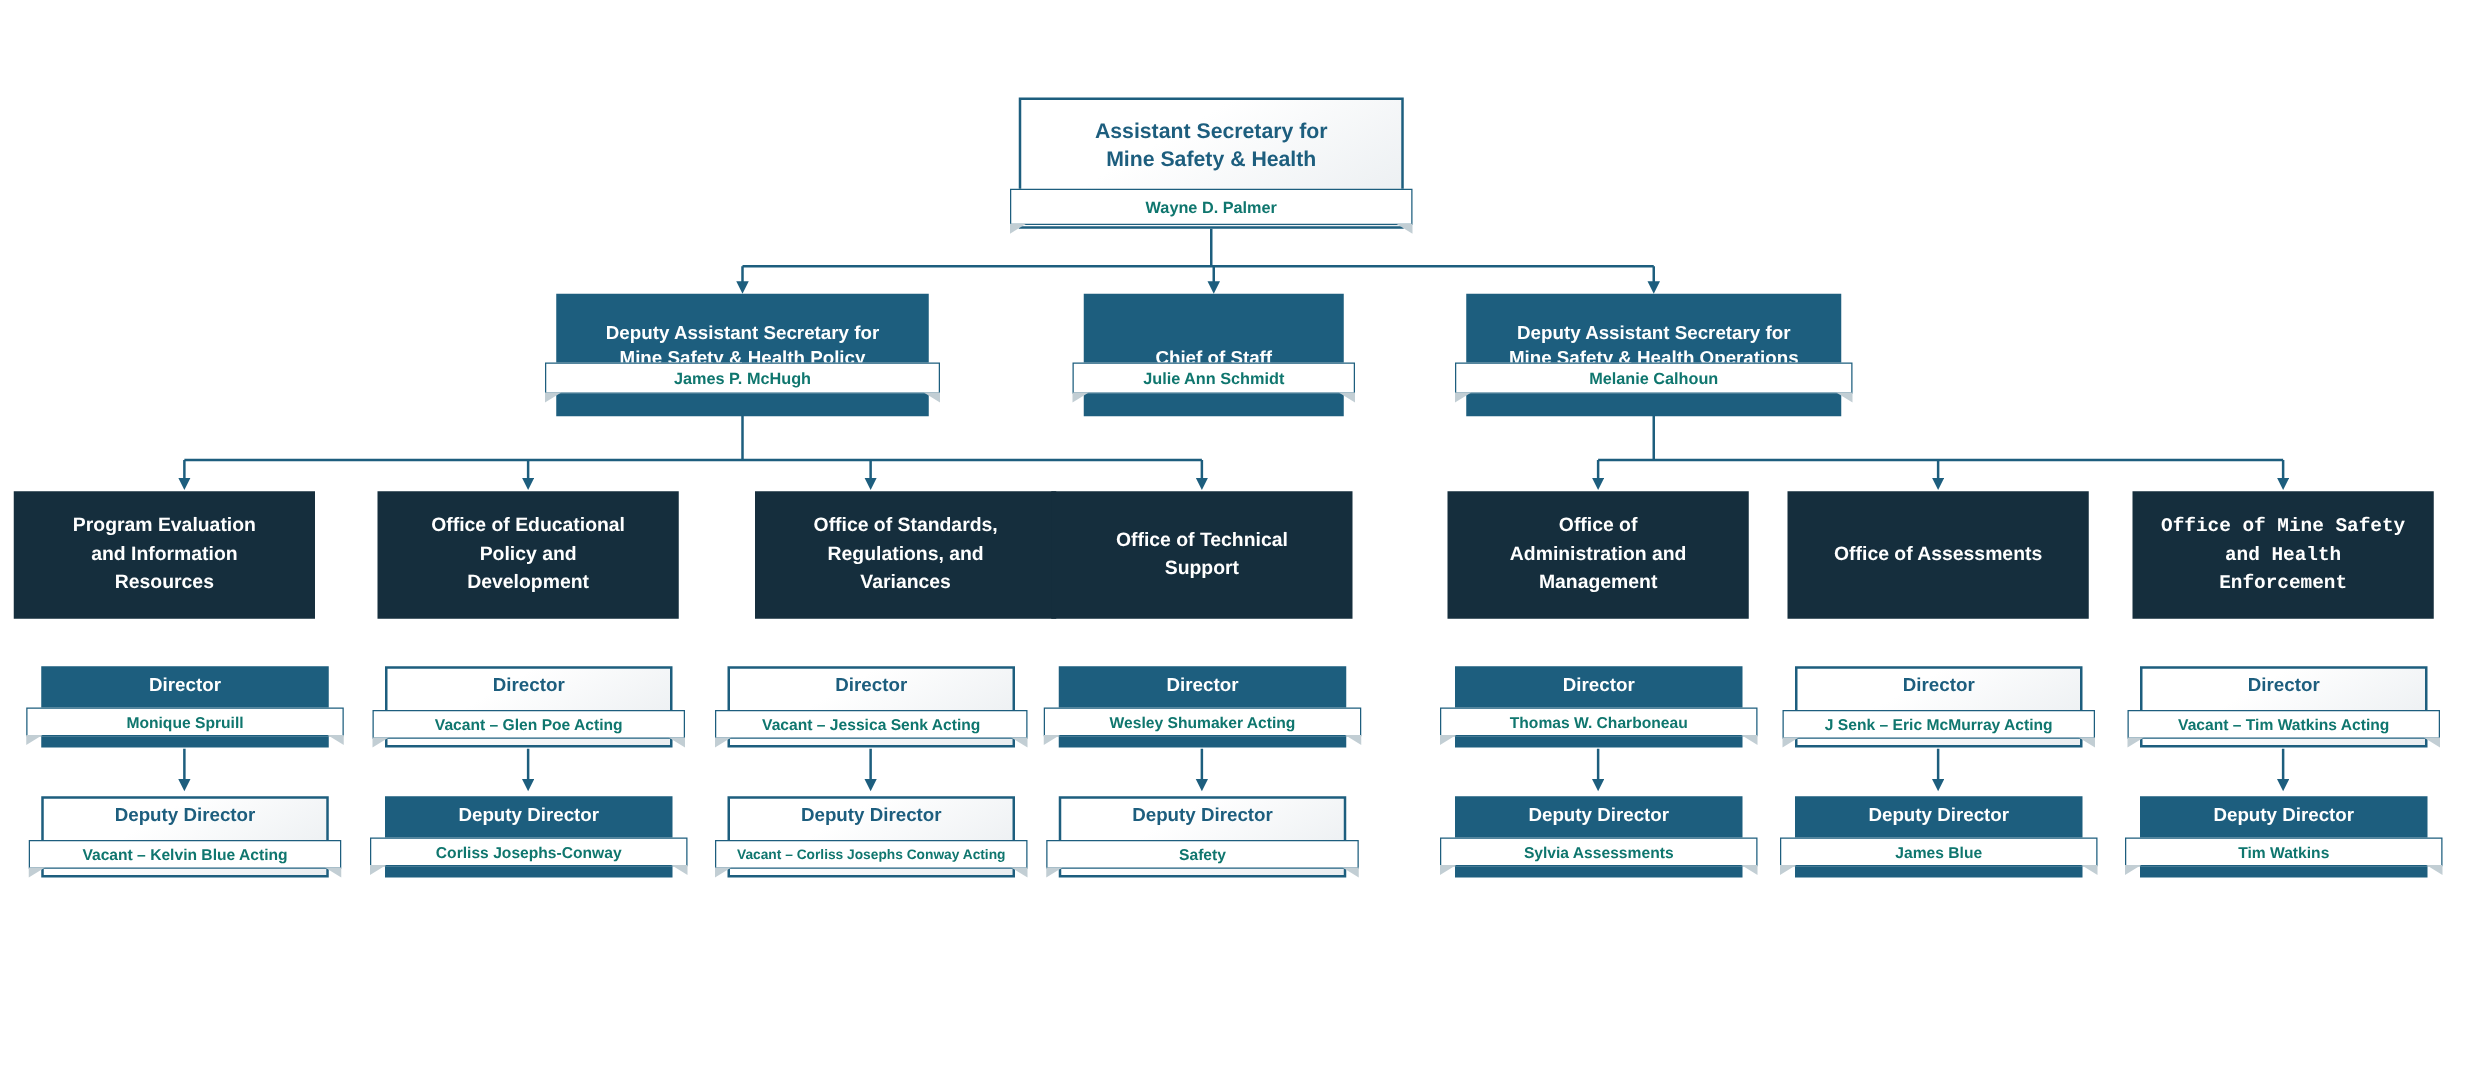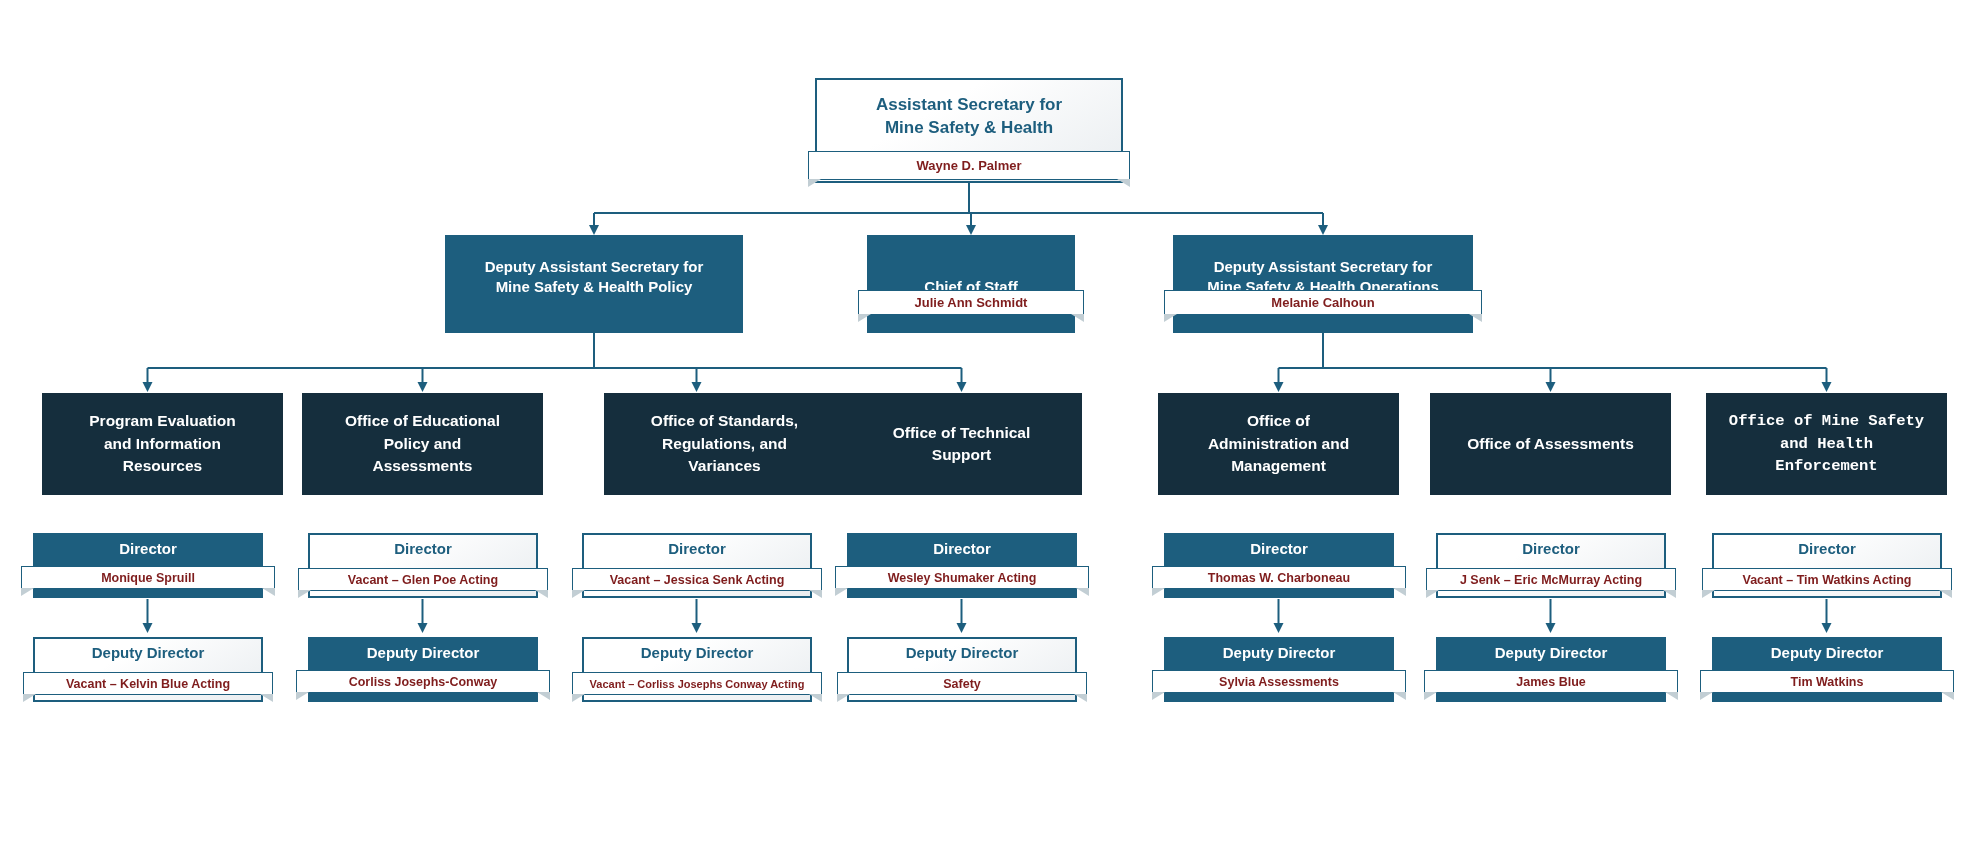--- a/index.html
+++ b/index.html
@@ -13,21 +13,21 @@
   #wires{position:absolute;left:0;top:0;width:1973px;height:854px;}
 
   .node{position:absolute;box-sizing:border-box;}
   .node-teal{background:#1d5e7e;color:#ffffff;}
   .node-light{background:linear-gradient(150deg,#ffffff 35%,#e9edf0 100%);border:2px solid #1d5e7e;color:#1d5e7e;}
   .node-navy{background:#152e3d;color:#ffffff;display:flex;align-items:center;justify-content:center;}
 
   .title{font-weight:bold;white-space:pre-line;text-align:center;width:100%;}
 
   .banner{
-    position:absolute;background:#ffffff;border:1px solid #1d5e7e;color:#7f1d1d;
+    position:absolute;background:#ffffff;border:1px solid #1d5e7e;color:#0f766e;
     font-weight:bold;display:flex;align-items:center;justify-content:center;
     text-align:center;z-index:2;
   }
   .banner::before{content:"";position:absolute;top:100%;left:-1px;width:0;height:0;
     border-top:8px solid #c2ced4;border-right:13px solid transparent;}
   .banner::after{content:"";position:absolute;top:100%;right:-1px;width:0;height:0;
     border-top:8px solid #c2ced4;border-left:13px solid transparent;}
 
   
   .n-root{width:308px;height:105px;}
@@ -93,40 +93,41 @@
 
   <div class="node node-light n-root" style="left:815px;top:78px;">
     <div class="title">Assistant Secretary for
 Mine Safety &amp; Health</div>
     <div class="banner">Wayne D. Palmer</div>
   </div>
 
   <div class="node node-teal n-l2" style="left:445px;top:235px;width:298px;">
     <div class="title">Deputy Assistant Secretary for
 Mine Safety &amp; Health Policy</div>
+    <div class="banner">James P. McHugh</div>
   </div>
   <div class="node node-teal n-l2" style="left:867px;top:235px;width:208px;">
     <div class="title">Chief of Staff</div>
     <div class="banner">Julie Ann Schmidt</div>
   </div>
   <div class="node node-teal n-l2" style="left:1173px;top:235px;width:300px;">
     <div class="title">Deputy Assistant Secretary for
 Mine Safety &amp; Health Operations</div>
     <div class="banner">Melanie Calhoun</div>
   </div>
 
-  <div class="node node-navy n-office" style="left:42px;top:393px;">
+  <div class="node node-navy n-office" style="left:11px;top:393px;">
     <div class="title">Program Evaluation
 and Information
 Resources</div>
   </div>
   <div class="node node-navy n-office" style="left:302px;top:393px;">
     <div class="title">Office of Educational
 Policy and
-Assessments</div>
+Development</div>
   </div>
   <div class="node node-navy n-office" style="left:604px;top:393px;">
     <div class="title">Office of Standards,
 Regulations, and
 Variances</div>
   </div>
   <div class="node node-navy n-office" style="left:841px;top:393px;">
     <div class="title">Office of Technical
 Support</div>
   </div>

